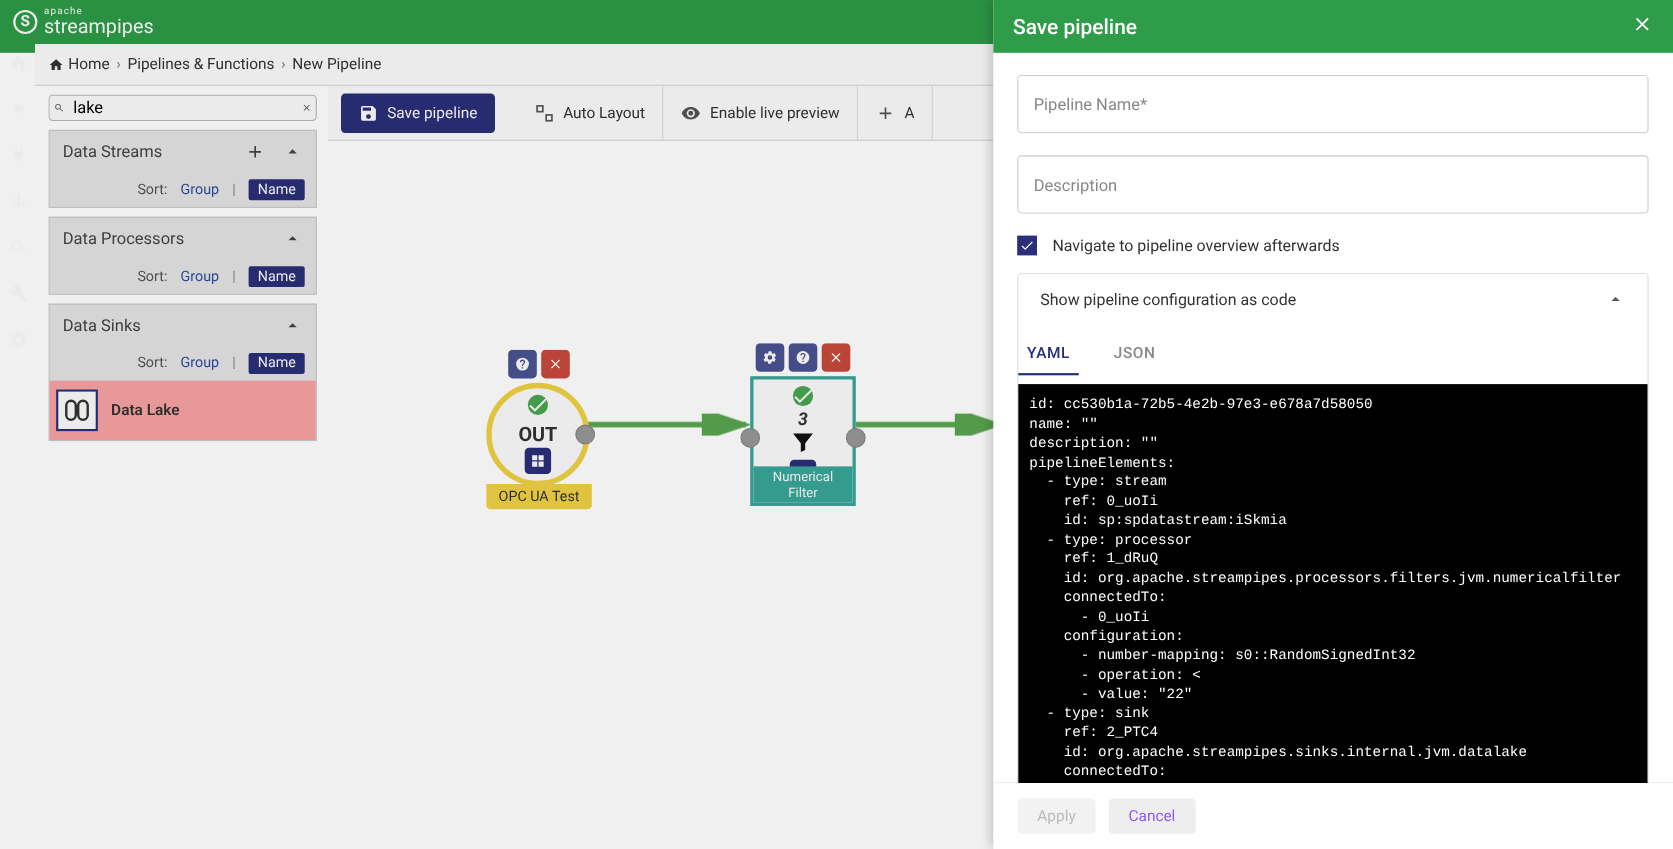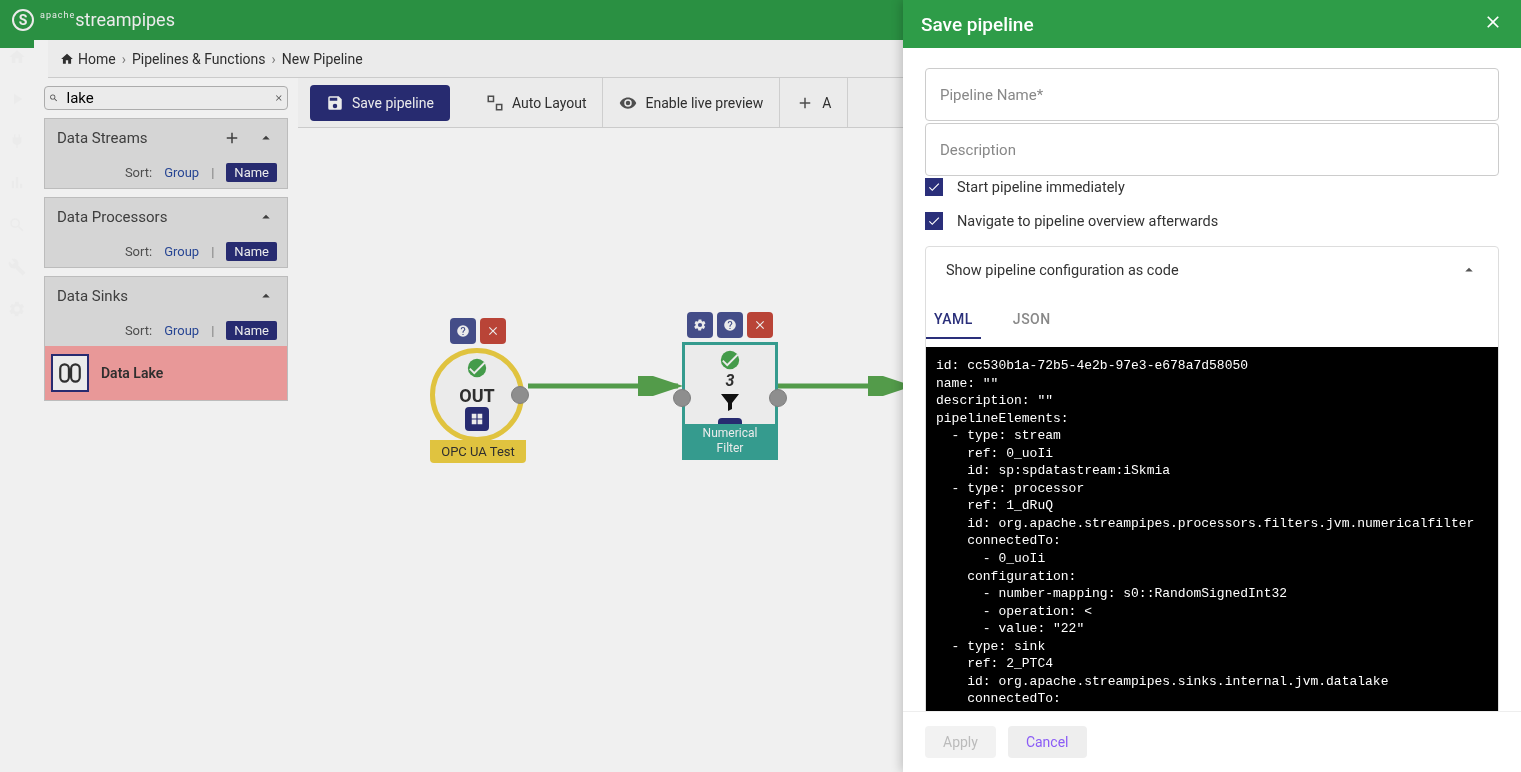--- a/index.html
+++ b/index.html
@@ -2,31 +2,31 @@
 <html><head>
 <meta charset="utf-8">
 <style>
 * { box-sizing: border-box; margin: 0; padding: 0; font-family: -apple-system, BlinkMacSystemFont, "Segoe UI", Roboto, sans-serif; }
 body { background: #f0f0f0; overflow: hidden; width: 1521px; height: 772px; position: relative; }
 
 
 .topbar { background: #2e9c48; height: 40px; display: flex; align-items: center; padding: 0 12px; }
 .logo { color: white; font-size: 14px; display: flex; align-items: center; gap: 6px; }
 .logo-icon { width: 22px; height: 22px; border: 2px solid white; border-radius: 50%; display: flex; align-items: center; justify-content: center; font-weight: bold; font-size: 14px; }
-.logo-text { display: flex; flex-direction: row; line-height: 1; }
+.logo-text { display: flex; flex-direction: column; line-height: 1; }
 .logo-text .apache { font-size: 9px; letter-spacing: 1px; }
 .logo-text .name { font-size: 18px; font-weight: 400; }
 
 
 .leftrail { position: absolute; left: 0; top: 40px; bottom: 0; width: 34px; background: #2e9c48; display: flex; flex-direction: column; align-items: center; padding-top: 8px; gap: 24px; }
 .leftrail .rail-icon { color: white; width: 20px; height: 20px; display: flex; align-items: center; justify-content: center; cursor: pointer; }
 .leftrail .rail-icon svg { width: 18px; height: 18px; fill: white; }
 
 
-.breadcrumb-bar { position: absolute; left: 48px; top: 40px; right: 0; height: 38px; background: white; display: flex; align-items: center; padding: 0 12px; border-bottom: 1px solid #ddd; }
+.breadcrumb-bar { position: absolute; left: 32px; top: 40px; right: 0; height: 38px; background: white; display: flex; align-items: center; padding: 0 12px; border-bottom: 1px solid #ddd; }
 .breadcrumb-bar .bc-home { width: 14px; height: 14px; fill: #333; margin-right: 4px; }
 .breadcrumb-bar span { color: #333; font-size: 14px; }
 .breadcrumb-bar .sep { margin: 0 6px; color: #888; }
 
 
 .palette { position: absolute; left: 44px; top: 86px; width: 244px; }
 .search-box { background: white; border: 1px solid #bbb; border-radius: 4px; height: 24px; display: flex; align-items: center; padding: 0 4px; }
 .search-box svg { width: 18px; height: 18px; fill: #555; }
 .search-box input { border: none; outline: none; flex: 1; font-size: 15px; padding: 0 8px; background: transparent; }
 .search-box .clear { cursor: pointer; }
@@ -54,21 +54,21 @@
 
 
 .node { position: absolute; }
 .action-icons { display: flex; gap: 4px; justify-content: center; margin-bottom: 4px; }
 .action-btn { width: 26px; height: 26px; border-radius: 4px; display: flex; align-items: center; justify-content: center; cursor: pointer; }
 .action-btn.help { background: #4a5494; }
 .action-btn.del { background: #c94a3c; }
 .action-btn.gear { background: #4a5494; }
 .action-btn svg { width: 14px; height: 14px; fill: white; }
 
-.source-node { left: 132px; top: 240px; }
+.source-node { left: 144px; top: 240px; }
 .source-body { width: 94px; height: 94px; border-radius: 50%; background: white; border: 5px solid #f4d444; display: flex; flex-direction: column; align-items: center; justify-content: center; position: relative; }
 .source-body .check { position: absolute; top: 4px; width: 22px; height: 22px; }
 .source-body .out { font-weight: bold; font-size: 18px; color: #333; }
 .source-body .badge { position: absolute; bottom: 6px; width: 24px; height: 24px; background: #2a2f7a; border-radius: 4px; display: flex; align-items: center; justify-content: center; }
 .source-body .badge svg { width: 14px; height: 14px; fill: white; }
 .source-label-bar { background: #f4d444; padding: 4px 10px; font-size: 13px; color: #333; text-align: center; border-radius: 0 0 4px 4px; margin-top: -2px; width: 96px; }
 .port-out { position: absolute; right: -10px; top: 50%; transform: translateY(-50%); width: 18px; height: 18px; background: #9a9a9a; border-radius: 50%; border: 1px solid #888; }
 
 .proc-node { left: 384px; top: 234px; }
 .proc-body { width: 96px; height: 118px; background: white; border: 3px solid #3aa89a; display: flex; flex-direction: column; align-items: center; padding-top: 4px; position: relative; }
@@ -82,21 +82,21 @@
 .port-out2 { position: absolute; right: -12px; top: 44px; width: 18px; height: 18px; background: #9a9a9a; border-radius: 50%; border: 1px solid #888; }
 
 .edge { position: absolute; }
 .modal { position: absolute; right: 0; top: 0; bottom: 0; width: 618px; background: white; display: flex; flex-direction: column; box-shadow: -2px 0 10px rgba(0,0,0,0.2); }
 .modal-header { background: #2e9c48; color: white; height: 48px; display: flex; align-items: center; justify-content: space-between; padding: 0 18px; font-size: 19px; font-weight: 500; }
 .modal-header .close { cursor: pointer; }
 .modal-header .close svg { width: 20px; height: 20px; fill: white; }
 .modal-body { flex: 1; overflow-y: auto; padding: 20px 22px; }
 .modal-body::-webkit-scrollbar { width: 10px; }
 .modal-body::-webkit-scrollbar-thumb { background: #bbb; border-radius: 5px; }
-.field { border: 1px solid #ccc; border-radius: 4px; padding: 16px 14px; margin-bottom: 2px; }
+.field { border: 1px solid #ccc; border-radius: 4px; padding: 16px 14px; margin-bottom: 20px; }
 .field input { border: none; outline: none; width: 100%; font-size: 15px; }
 .field input::placeholder { color: #888; }
 .check-row { display: flex; align-items: center; gap: 14px; margin-bottom: 16px; font-size: 14.5px; color: #333; }
 .checkbox { width: 18px; height: 18px; background: #2a2f7a; display: flex; align-items: center; justify-content: center; }
 .checkbox svg { width: 14px; height: 14px; fill: white; }
 .accordion { border: 1px solid #ddd; border-radius: 4px; }
 .acc-header { display: flex; align-items: center; justify-content: space-between; padding: 14px 20px; font-size: 14.5px; color: #333; cursor: pointer; }
 .acc-header svg { width: 18px; height: 18px; fill: #555; }
 .tabs { display: flex; gap: 24px; padding: 0 0 0 0; margin-top: 8px; }
 .tab { padding: 10px 8px; font-size: 14px; font-weight: 500; color: #888; cursor: pointer; letter-spacing: 0.5px; }
@@ -370,28 +370,20 @@
     <span class="close"><svg viewBox="0 0 24 24">
           <path d="M19 6.41 17.59 5 12 10.59 6.41 5 5 6.41 10.59 12 5 17.59 6.41 19 12 13.41 17.59 19 19 17.59 13.41 12z"></path>
         </svg></span>
   </div>
   <div class="modal-body">
     <div class="field">
       <input placeholder="Pipeline Name*" style="">
     </div>
     <div class="field">
       <input placeholder="Description" style="">
-    </div>
-    <div class="check-row">
-      <div class="checkbox">
-          <svg viewBox="0 0 24 24">
-            <path d="M9 16.17 4.83 12l-1.42 1.41L9 19 21 7l-1.41-1.41z"></path>
-          </svg>
-        </div>
-      <span>Start pipeline immediately</span>
     </div>
     <div class="check-row">
       <div class="checkbox">
           <svg viewBox="0 0 24 24">
             <path d="M9 16.17 4.83 12l-1.42 1.41L9 19 21 7l-1.41-1.41z"></path>
           </svg>
         </div>
       <span>Navigate to pipeline overview afterwards</span>
     </div>
     <div class="accordion">

